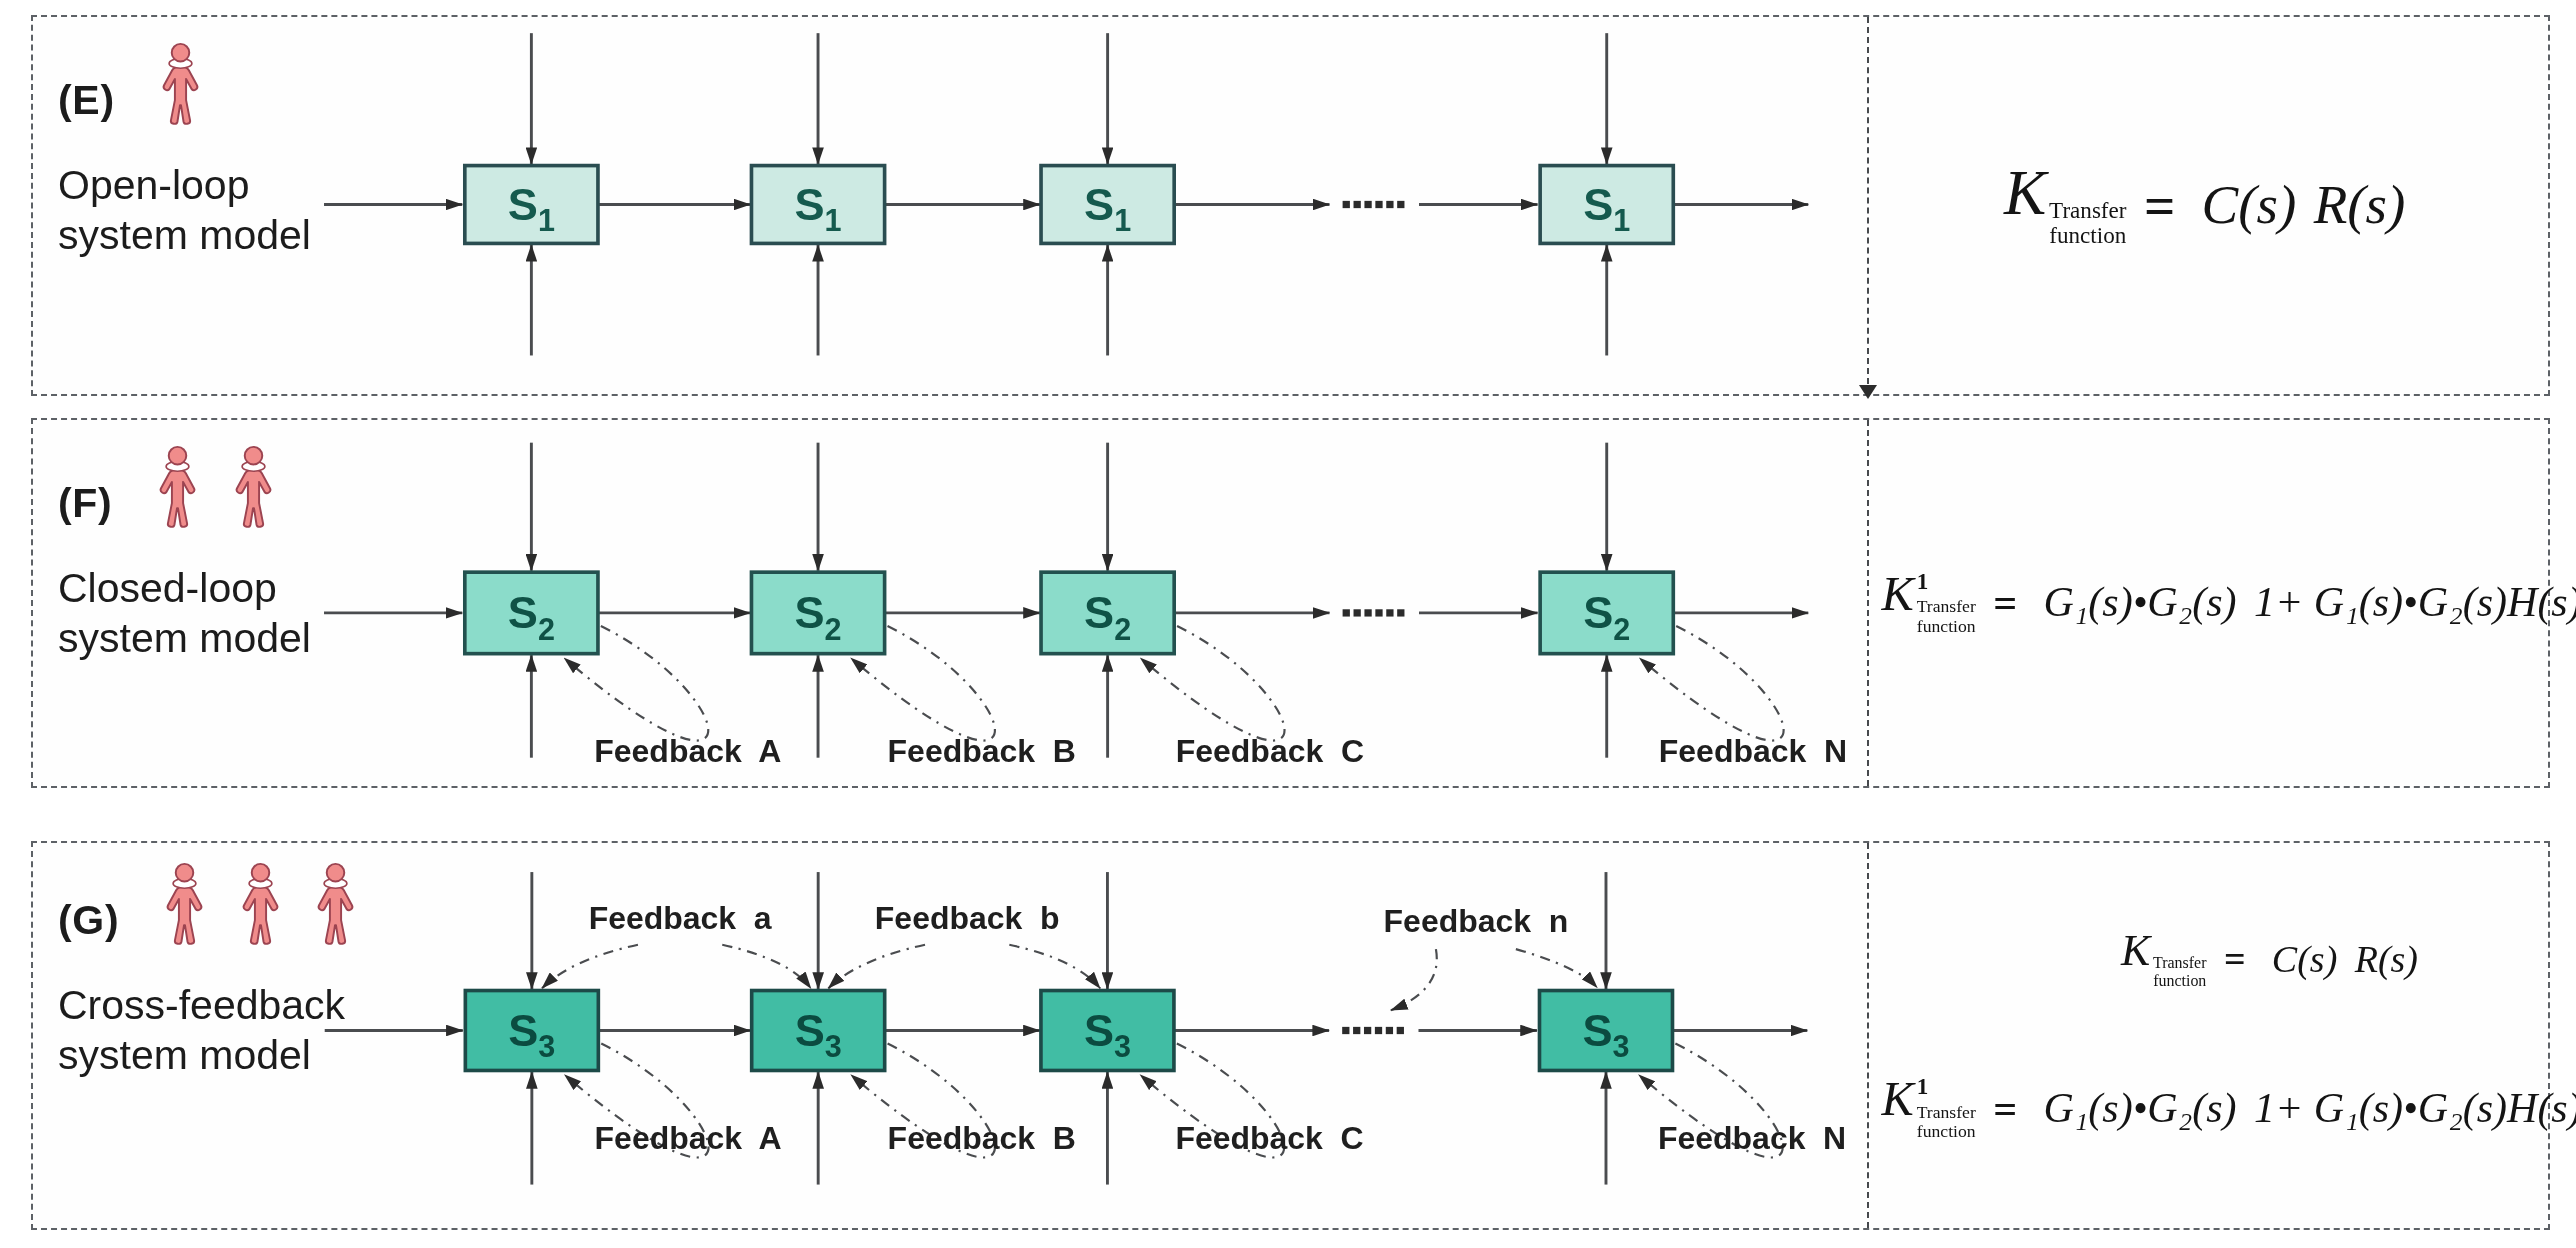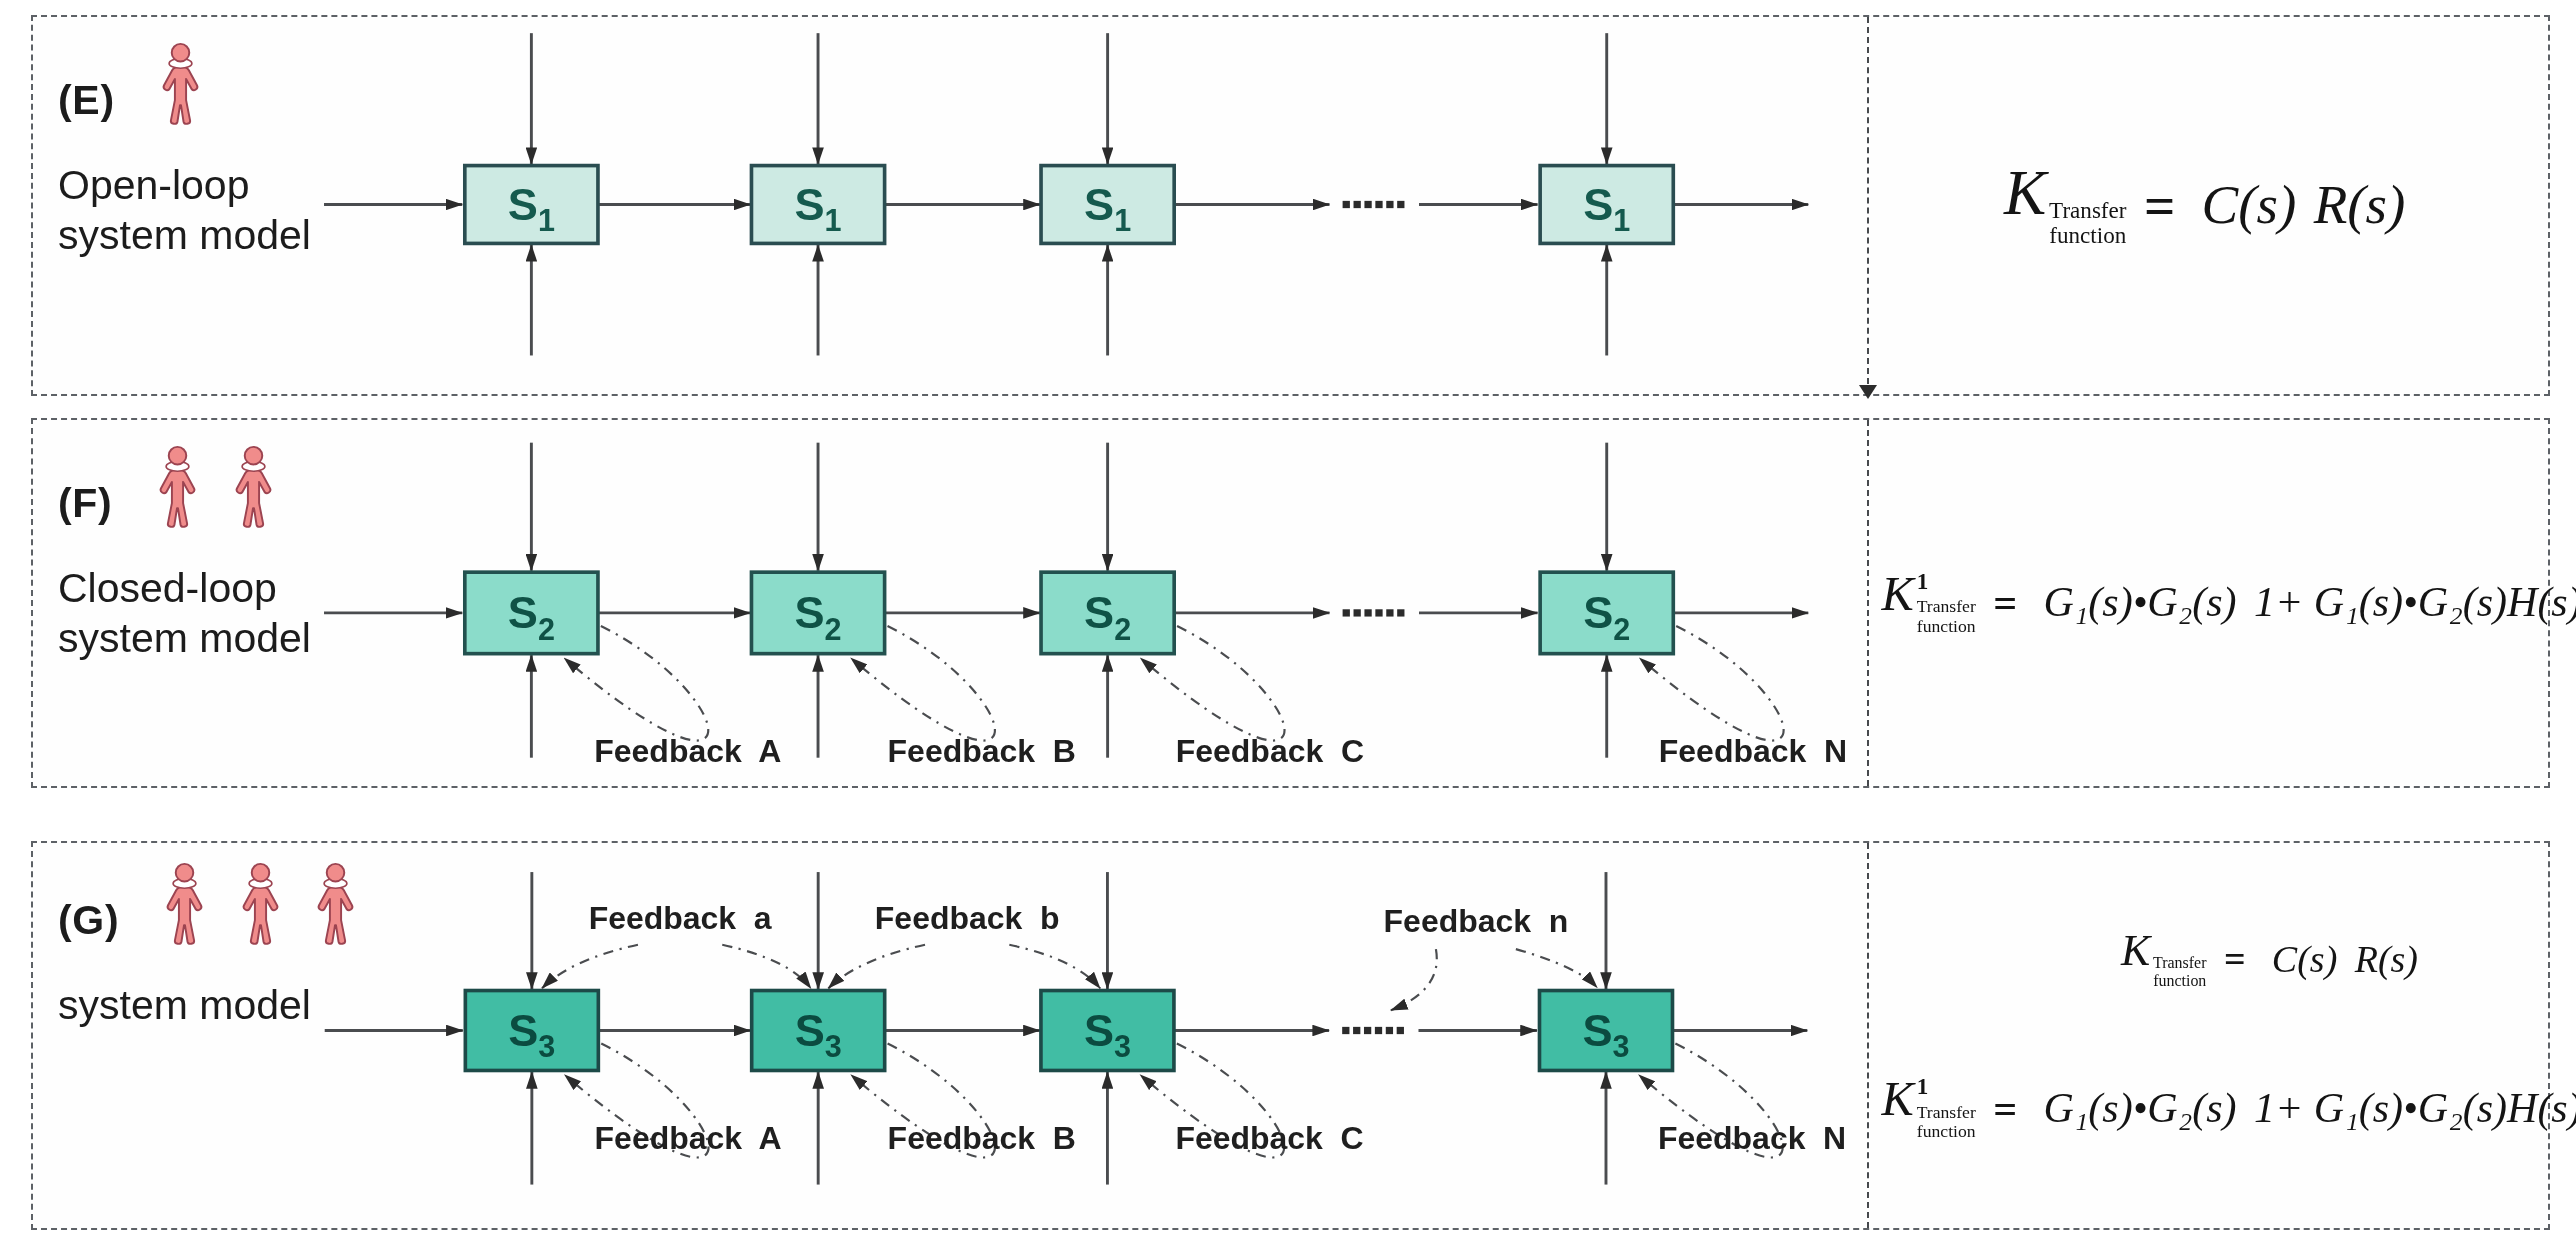--- a/index.html
+++ b/index.html
@@ -239,20 +239,21 @@
             <circle cx="50" cy="16" r="13.5" fill="#f08c8b" stroke="#9c4451" stroke-width="3"></circle>
           </svg>
           <svg class="person" viewBox="0 0 100 130">
             <path d="M50 37 C55.5 37 60.5 39.2 62.8 43.2 L75.5 66.5 C77.8 71.5 70.8 76.3 67.3 72.3 L58.6 56.5 L58.6 89 L64.8 120.5 C65.6 126 55.8 127.6 54.7 122.3 L50.8 97 L49.2 97 L45.3 122.3 C44.2 127.6 34.4 126 35.2 120.5 L41.4 89 L41.4 56.5 L32.7 72.3 C29.2 76.3 22.2 71.5 24.5 66.5 L37.2 43.2 C39.5 39.2 44.5 37 50 37 Z" fill="#f08c8b" stroke="#9c4451" stroke-width="3" stroke-linejoin="round"></path>
             <ellipse cx="50" cy="32.5" rx="17.5" ry="7.5" fill="#ffffff" stroke="#9c4451" stroke-width="2.5"></ellipse>
             <circle cx="50" cy="16" r="13.5" fill="#f08c8b" stroke="#9c4451" stroke-width="3"></circle>
           </svg>
         </span>
     </div>
     <div class="title">
+      <div>Cross-feedback</div>
       <div>system model</div>
     </div>
   </div>
   <svg class="diagram" id="diag-G" viewBox="0 0 2518 527" width="1832" height="383">
       <defs>
         <marker id="arrG" viewBox="0 0 24 16" refX="23" refY="8" markerWidth="24" markerHeight="16" markerUnits="userSpaceOnUse" orient="auto">
           <path d="M0 0 L24 8 L0 16 Z" fill="#2b2b2b"></path>
         </marker>
       </defs>
       <line x1="685" y1="40" x2="685" y2="201" stroke="#4a4c4f" stroke-width="4" marker-end="url(#arrG)"></line>

